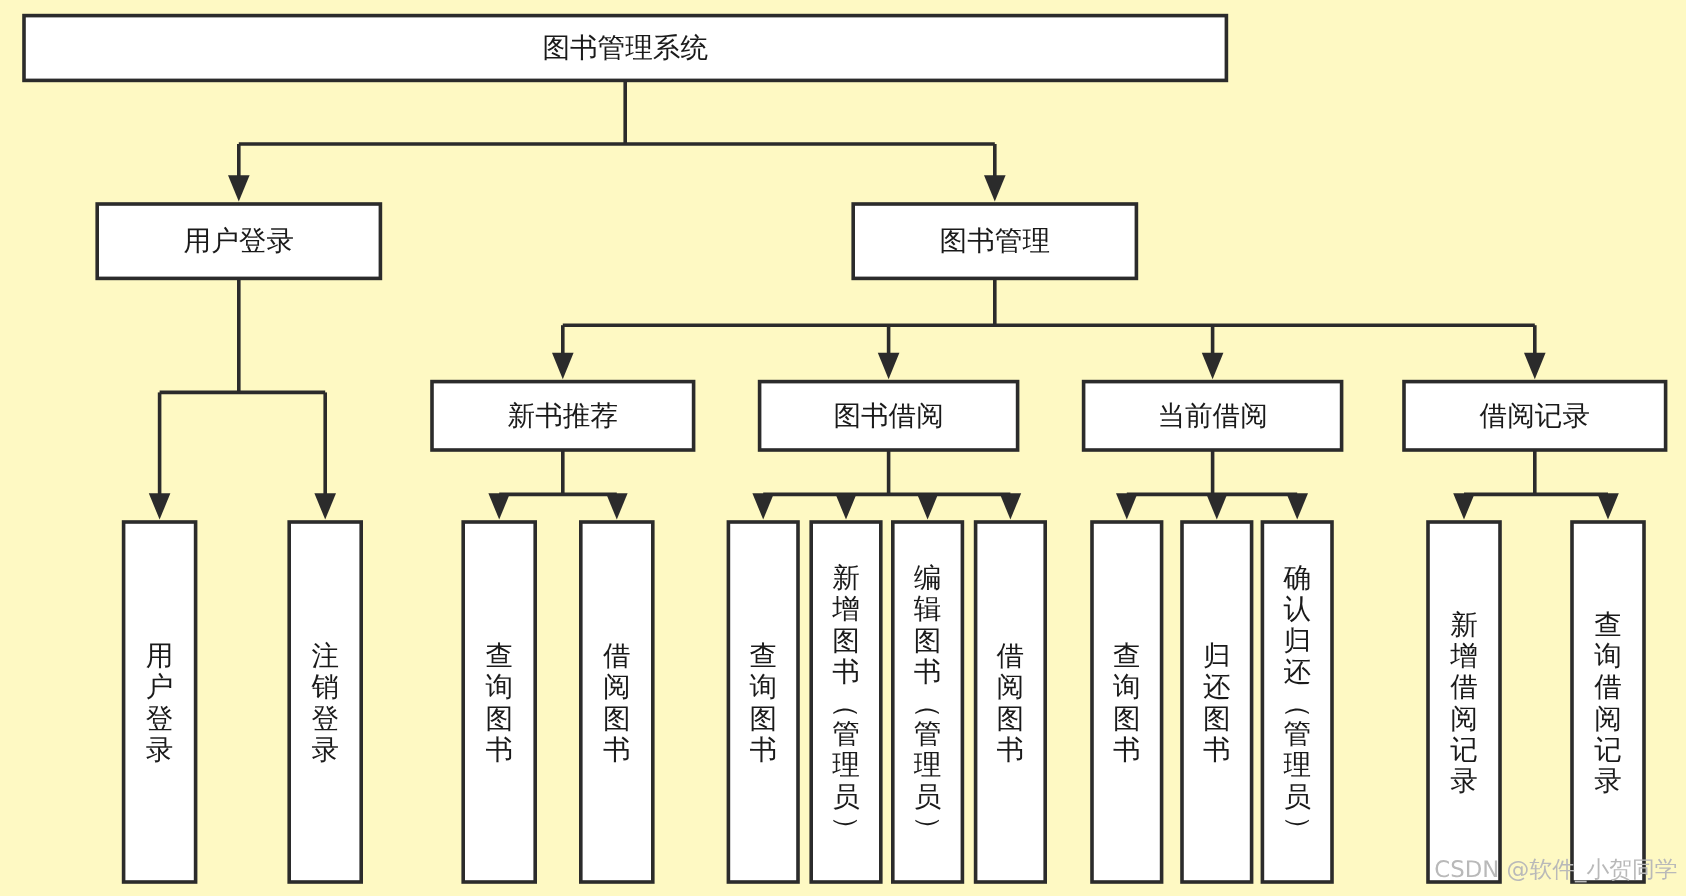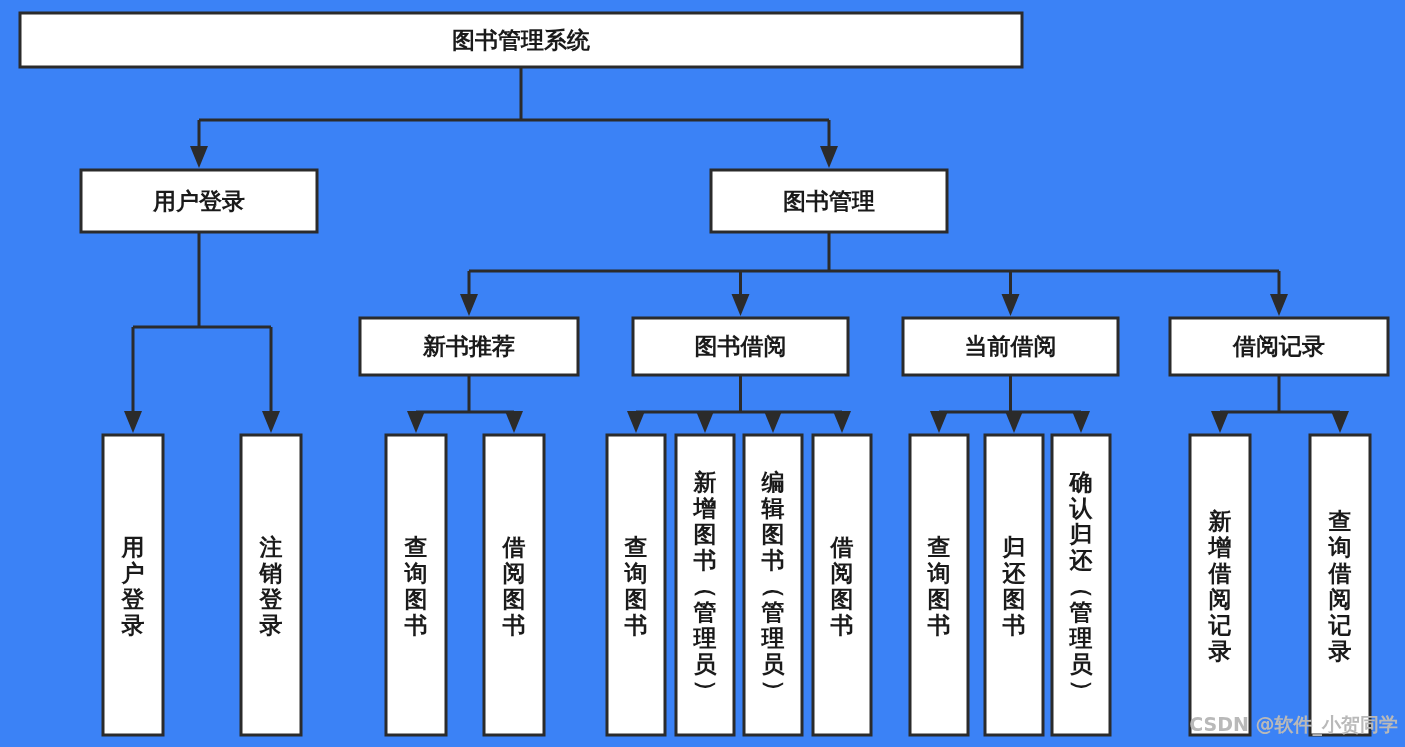--- a/index.html
+++ b/index.html
@@ -7,23 +7,22 @@
     padding: 0;
     background: #ffffff;
   }
   body {
     font-family: "DejaVu Sans", "Liberation Sans", sans-serif;
   }
   #diagram-root {
     position: relative;
     width: 1405px;
     height: 747px;
-    background: #3b82f6;
+    background: #fef9c3;
     overflow: hidden;
-    font-weight: bold;
   }
   svg.diagram-canvas {
     position: absolute;
     top: 0;
     left: 0;
     width: 1405px;
     height: 747px;
   }
   .node-box {
     fill: #ffffff;

